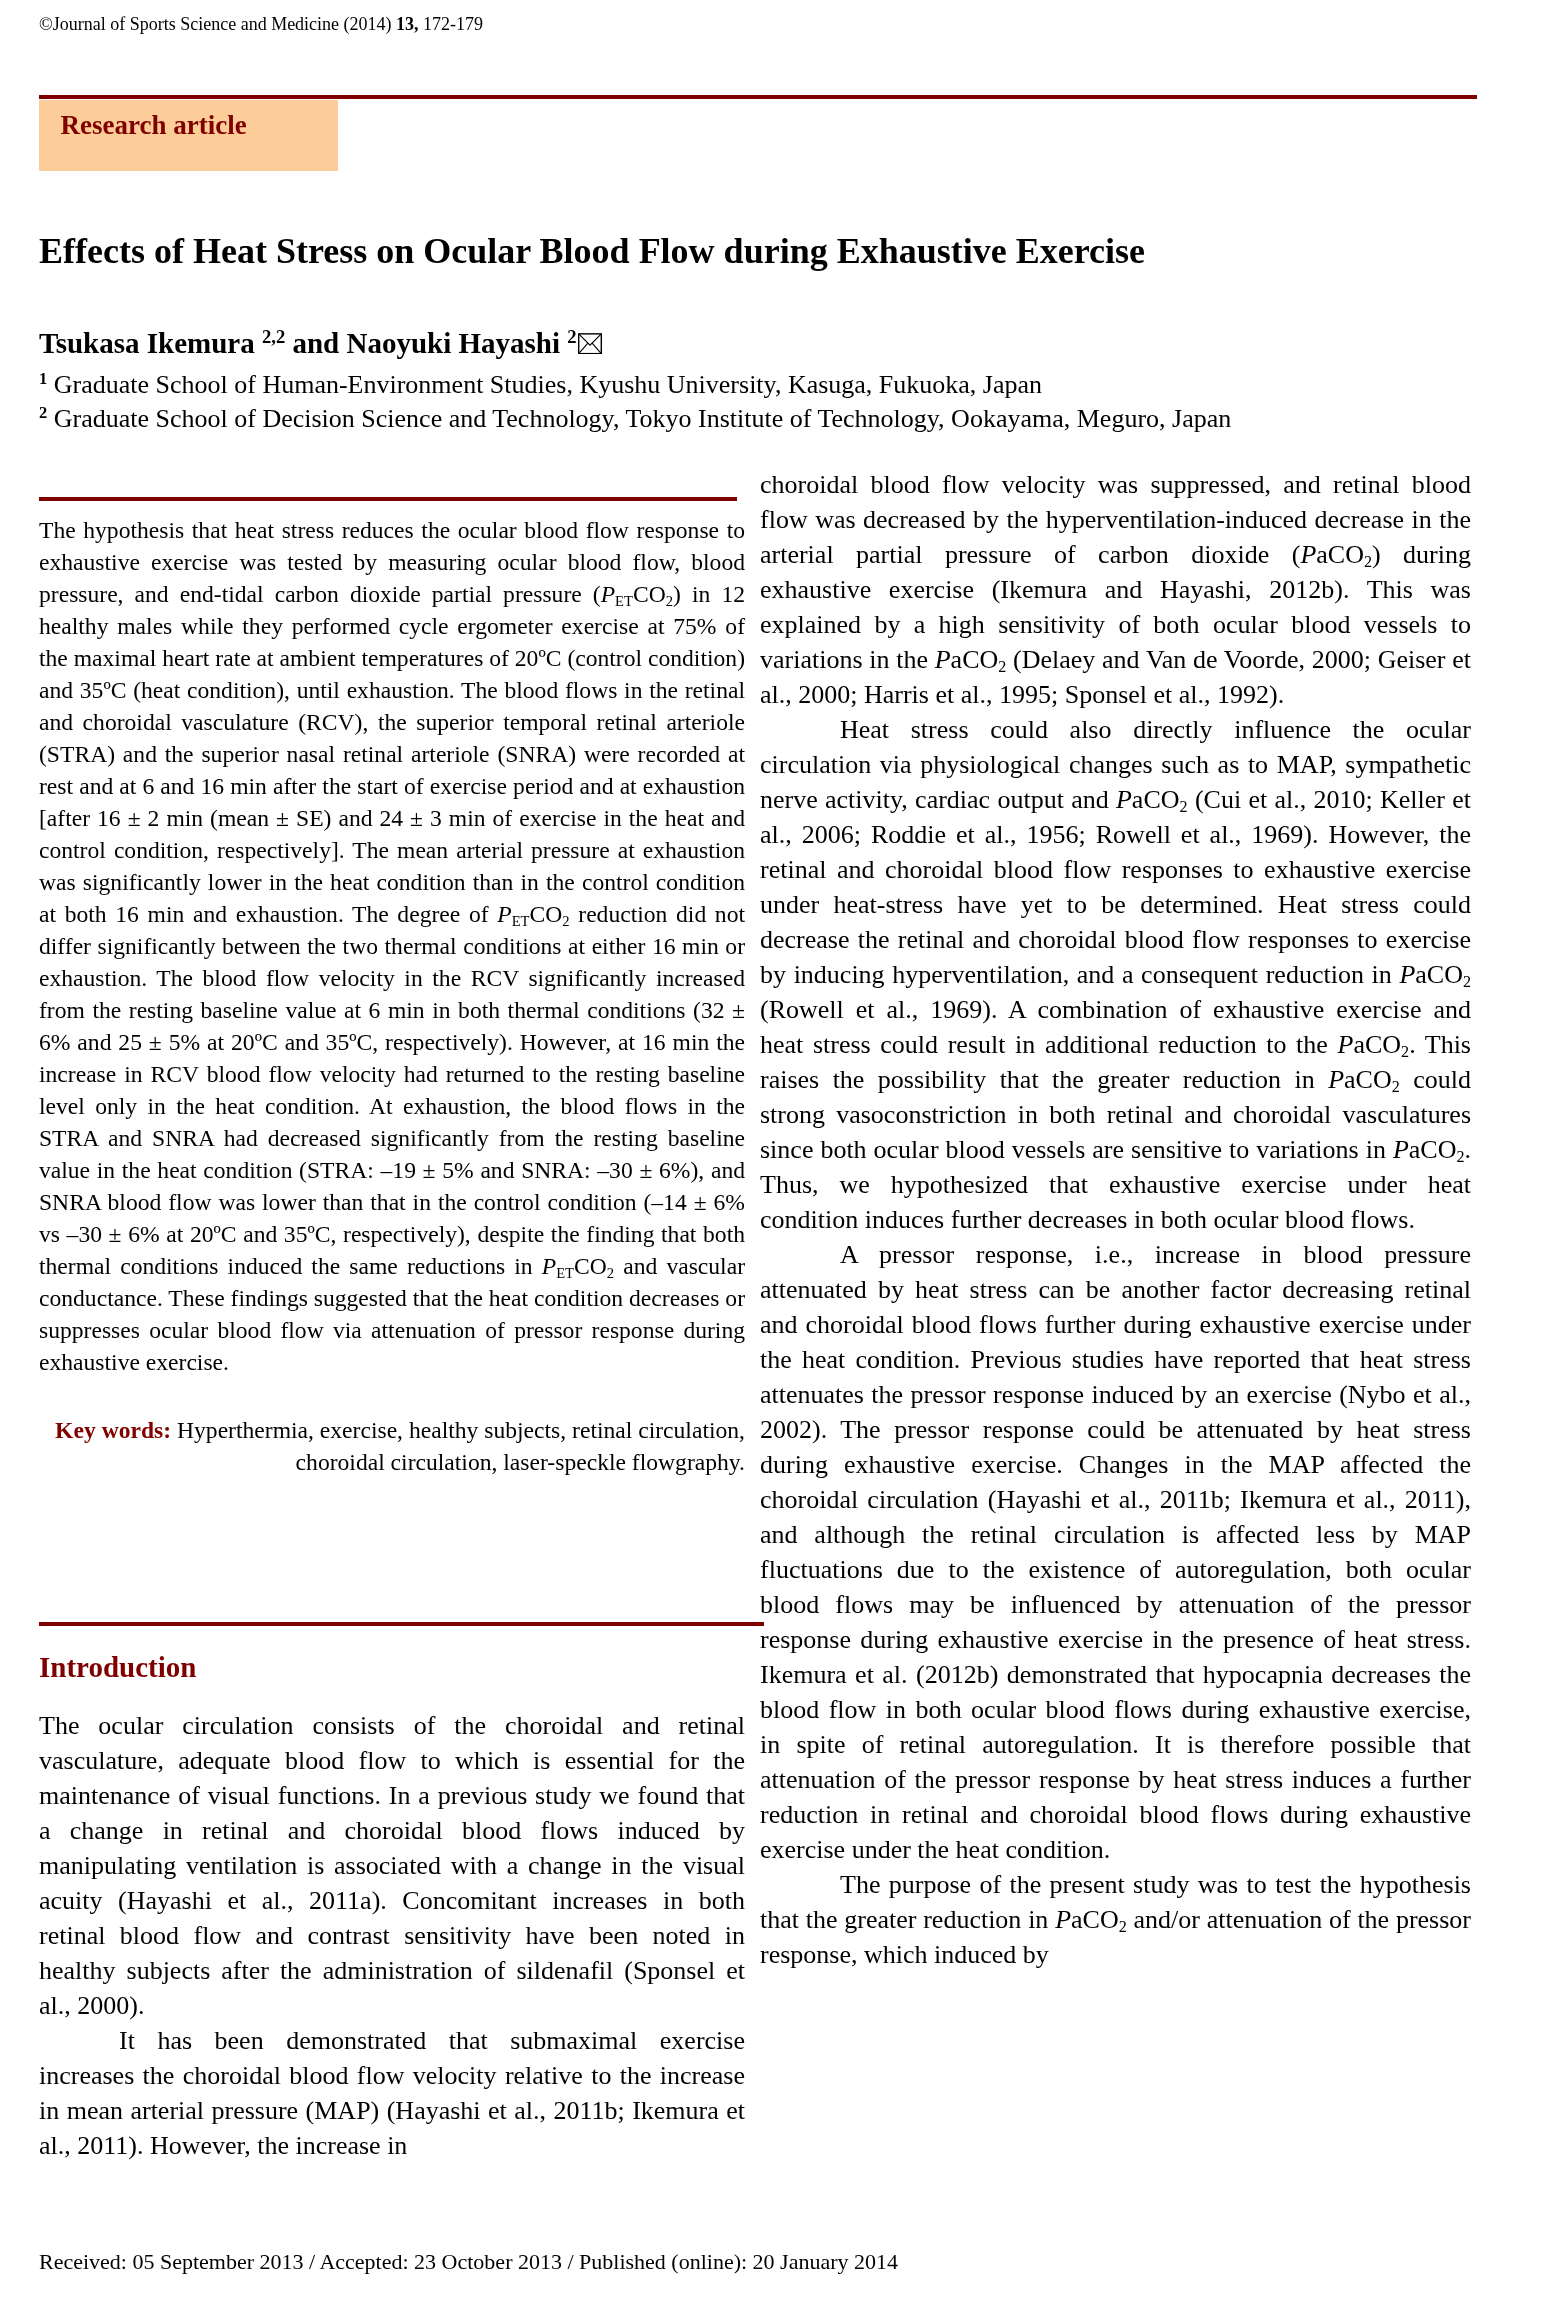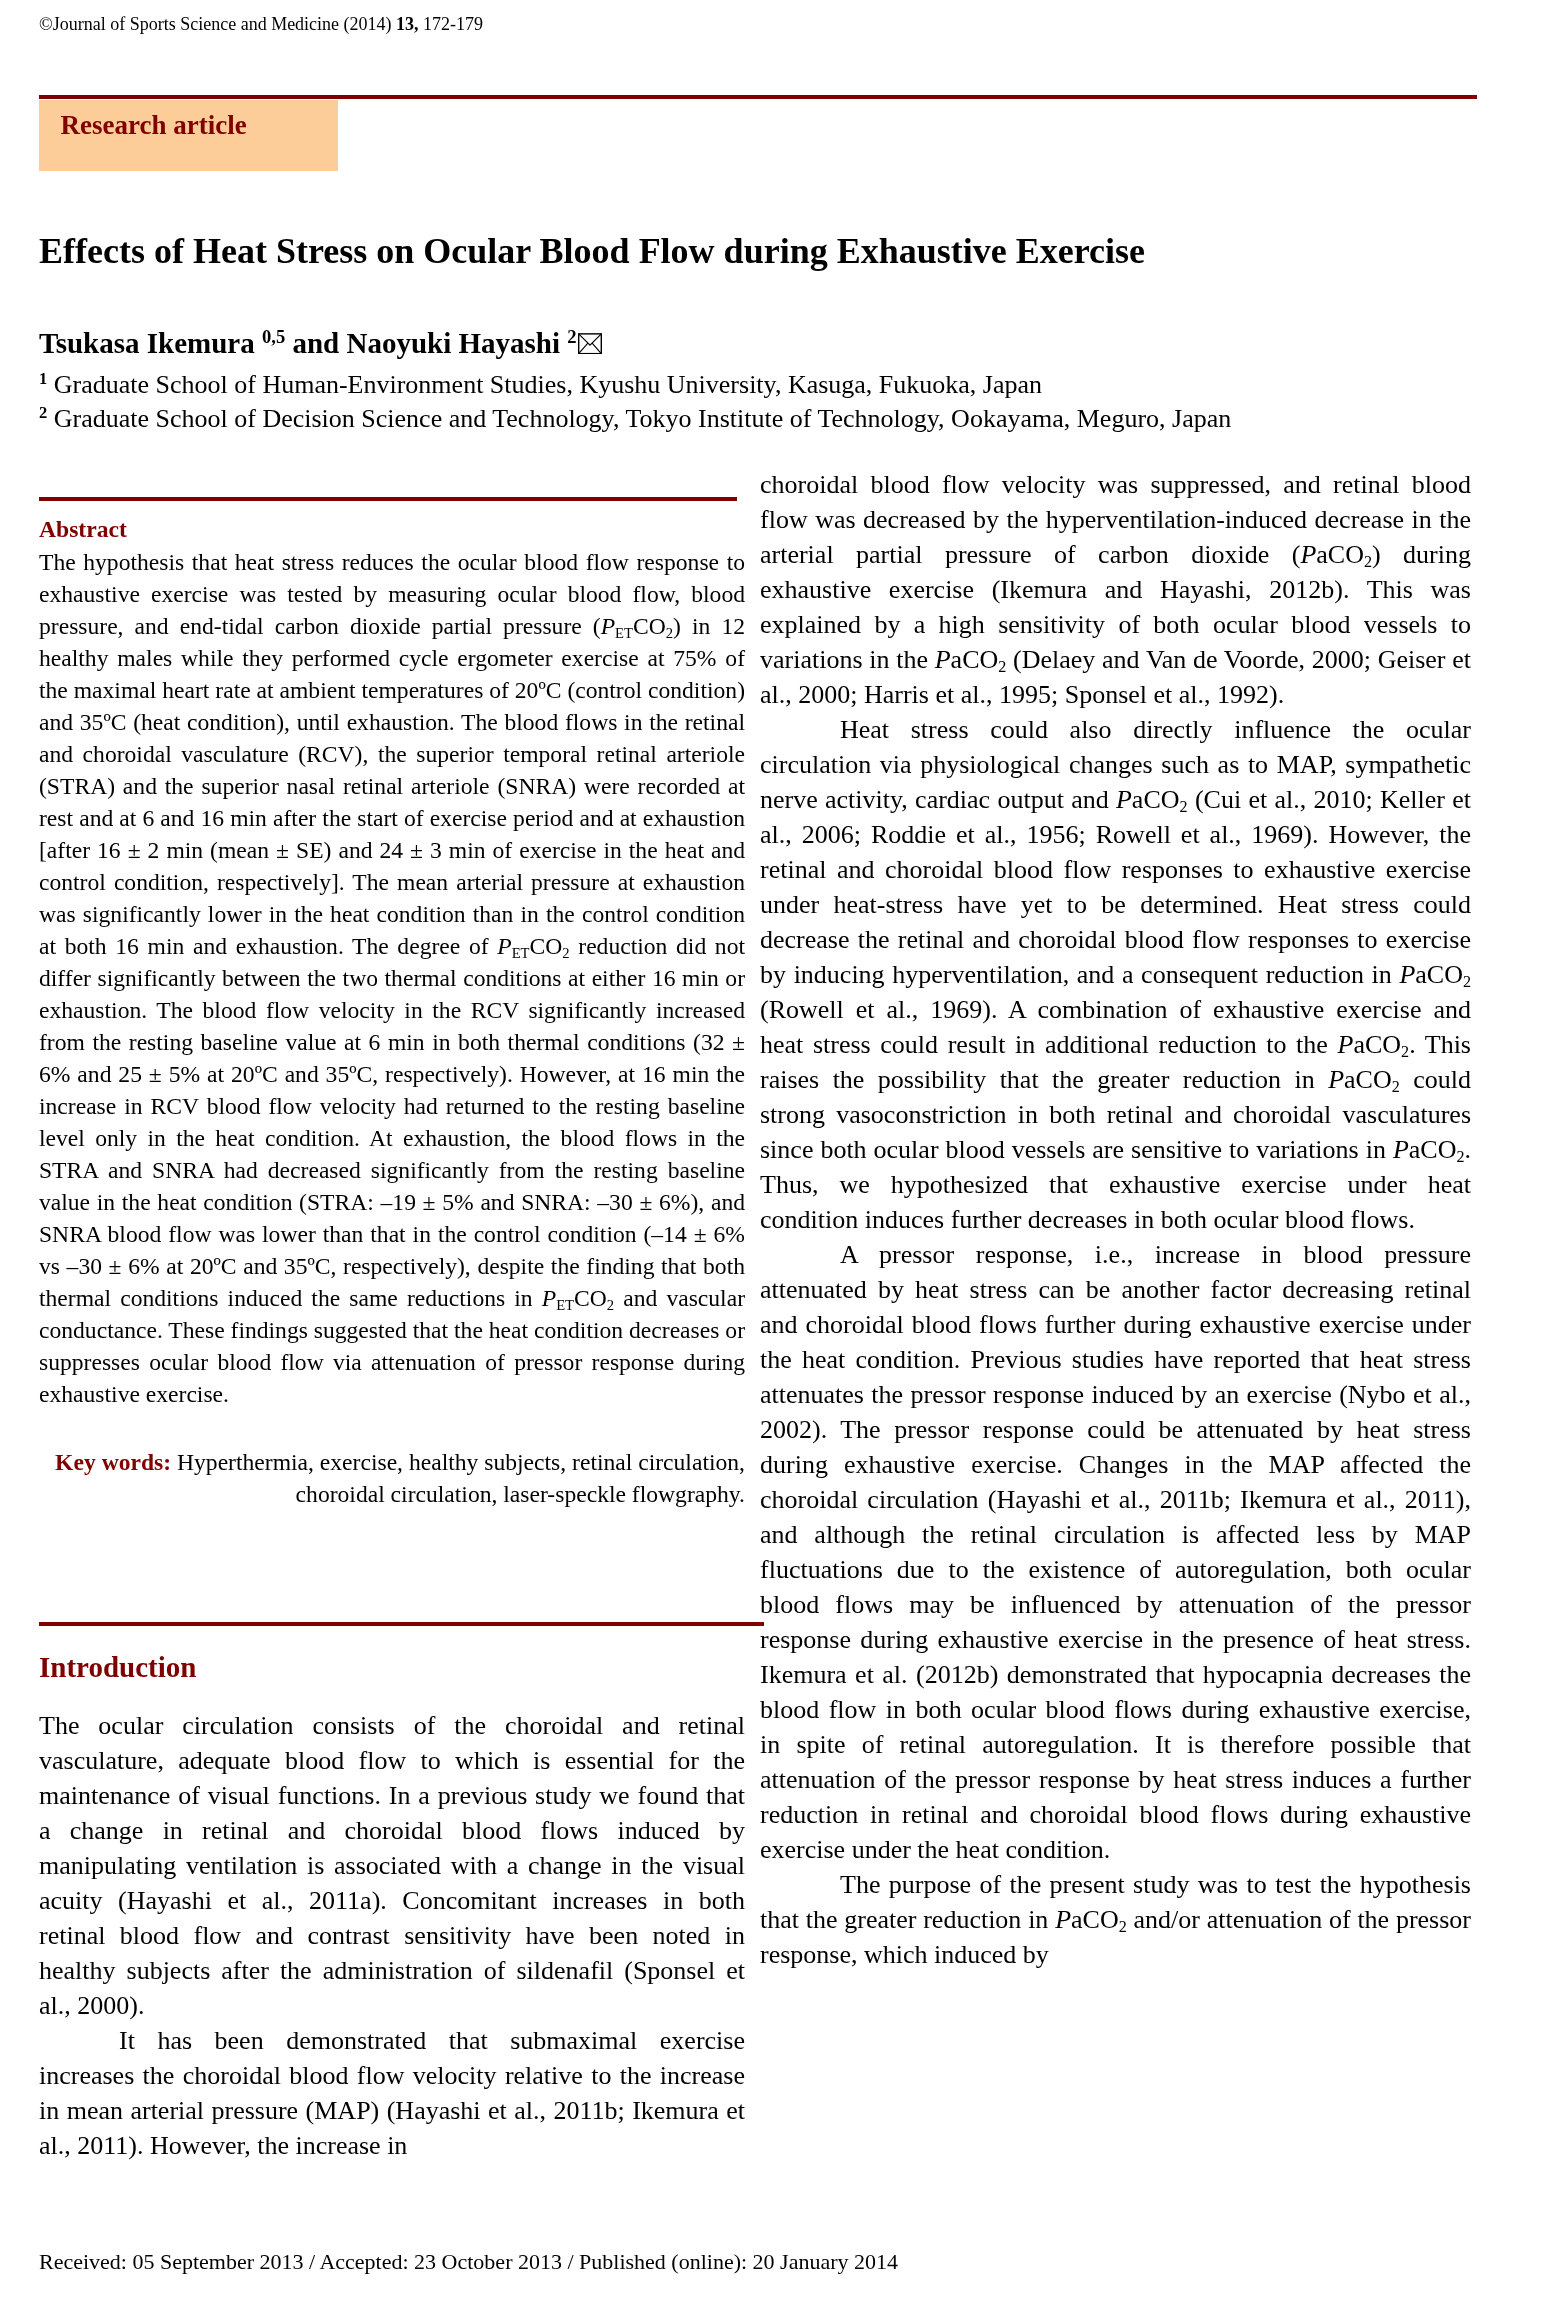--- a/index.html
+++ b/index.html
@@ -41,40 +41,39 @@
 <div class="rule" style="left:39px; top:95px; width:1438px; height:3.6px;"></div>
 
 <div class="abs badge">
   <span>Research article</span>
 </div>
 
 <div class="abs title">Effects of Heat Stress on Ocular Blood Flow during Exhaustive Exercise</div>
 
 <div class="abs authors">
   <span>Tsukasa Ikemura</span>
-  <sup>0,5</sup><span> and </span><span>Naoyuki Hayashi</span>
+  <sup>2,2</sup><span> and </span><span>Naoyuki Hayashi</span>
   <sup>2</sup><span class="envelope"><svg width="24" height="21.5" viewBox="0 0 34 30">
         <rect x="1" y="1" width="32" height="28" fill="none" stroke="#000" stroke-width="2"></rect>
         <path d="M1 1 L17 17 L33 1 M1 29 L14 14 M33 29 L20 14" fill="none" stroke="#000" stroke-width="1.6"></path>
       </svg></span>
 </div>
 
 <div class="abs affil" style="top:369px;">
   <sup>1</sup>
   <span>Graduate School of Human-Environment Studies, Kyushu University, Kasuga, Fukuoka, Japan</span>
 </div>
 <div class="abs affil" style="top:403px;">
   <sup>2</sup>
   <span>Graduate School of Decision Science and Technology, Tokyo Institute of Technology, Ookayama, Meguro, Japan</span>
 </div>
 
 <div class="rule" style="left:39px; top:497px; width:698px; height:3.6px;"></div>
 
 <div class="col left-col" style="top:514px;">
-  <div class="heading-sm">Abstract</div>
   <div class="abstract-text">The hypothesis that heat stress reduces the ocular blood flow response to exhaustive exercise was tested by measuring ocular blood flow, blood pressure, and end-tidal carbon dioxide partial pressure (<span><i>P</i><sub>ET</sub>CO<sub>2</sub></span>) in 12 healthy males while they performed cycle ergometer exercise at 75% of the maximal heart rate at ambient temperatures of 20ºC (control condition) and 35ºC (heat condition), until exhaustion. The blood flows in the retinal and choroidal vasculature (RCV), the superior temporal retinal arteriole (STRA) and the superior nasal retinal arteriole (SNRA) were recorded at rest and at 6 and 16 min after the start of exercise period and at exhaustion [after 16 ± 2 min (mean ± SE) and 24 ± 3 min of exercise in the heat and control condition, respectively]. The mean arterial pressure at exhaustion was significantly lower in the heat condition than in the control condition at both 16 min and exhaustion. The degree of <span><i>P</i><sub>ET</sub>CO<sub>2</sub></span> reduction did not differ significantly between the two thermal conditions at either 16 min or exhaustion. The blood flow velocity in the RCV significantly increased from the resting baseline value at 6 min in both thermal conditions (32 ± 6% and 25 ± 5% at 20ºC and 35ºC, respectively). However, at 16 min the increase in RCV blood flow velocity had returned to the resting baseline level only in the heat condition. At exhaustion, the blood flows in the STRA and SNRA had decreased significantly from the resting baseline value in the heat condition (STRA: –19 ± 5% and SNRA: –30 ± 6%), and SNRA blood flow was lower than that in the control condition (–14 ± 6% vs –30 ± 6% at 20ºC and 35ºC, respectively), despite the finding that both thermal conditions induced the same reductions in <span><i>P</i><sub>ET</sub>CO<sub>2</sub></span> and vascular conductance. These findings suggested that the heat condition decreases or suppresses ocular blood flow via attenuation of pressor response during exhaustive exercise.</div>
   <div class="abstract-text" style="margin-top:36px; text-align:right;">
     <span class="kw-label">Key words:</span><span> Hyperthermia, exercise, healthy subjects, retinal circulation, choroidal circulation, laser-speckle flowgraphy.</span>
   </div>
 </div>
 
 <div class="rule" style="left:39px; top:1622px; width:725px; height:3.6px;"></div>
 
 <div class="col left-col" style="top:1651px;">
   <div class="heading-lg">Introduction</div>

